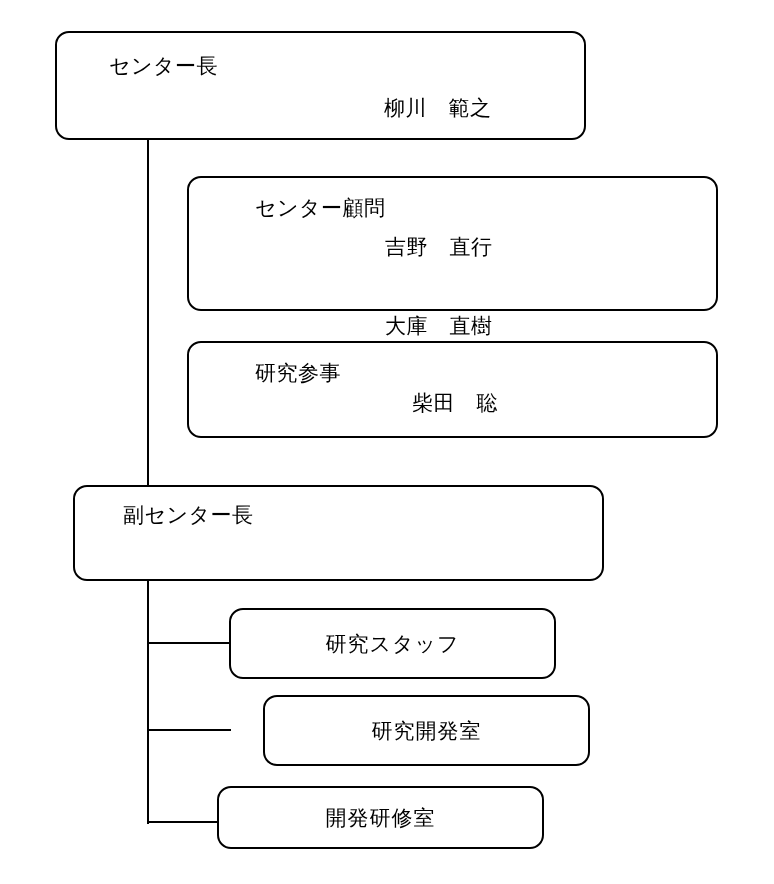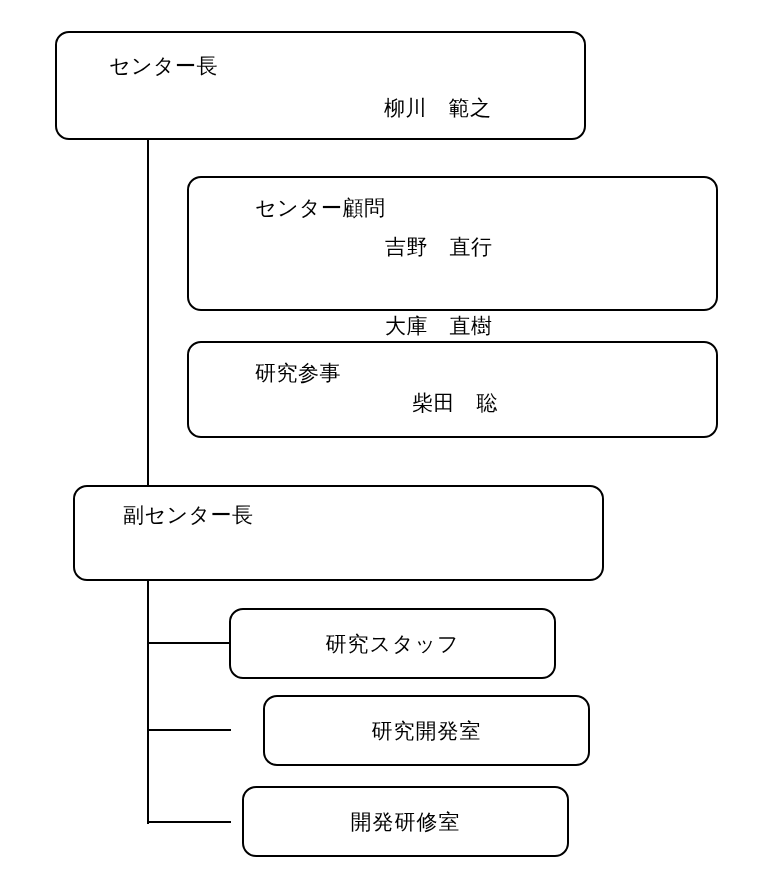--- a/index.html
+++ b/index.html
@@ -58,21 +58,21 @@
   #counselor-name    { left: 196px; top: 50px; margin-left: 27px; }
 
   
   #box-deputy        { left: 55px;  top: 485px; width: 531px; height: 96px; margin-left: 18px; }
   #deputy-title      { left: 48px;  top: 18px; }
   #deputy-subtitle   { left: 48px;  top: 55px; }
 
   
   #box-unit-0        { left: 229px; top: 608px; width: 327px; height: 71px; }
   #box-unit-1        { left: 229px; top: 695px; width: 327px; height: 71px; margin-left: 34px; }
-  #box-unit-2        { left: 242px; top: 786px; width: 327px; height: 71px; }
+  #box-unit-2        { left: 217px; top: 786px; width: 327px; height: 63px; }
   .unit-label {
     position: absolute;
     left: 0;
     right: 0;
     top: 50%;
     transform: translateY(-50%);
     text-align: center;
     font-size: 21px;
     line-height: 1;
     letter-spacing: 1px;

